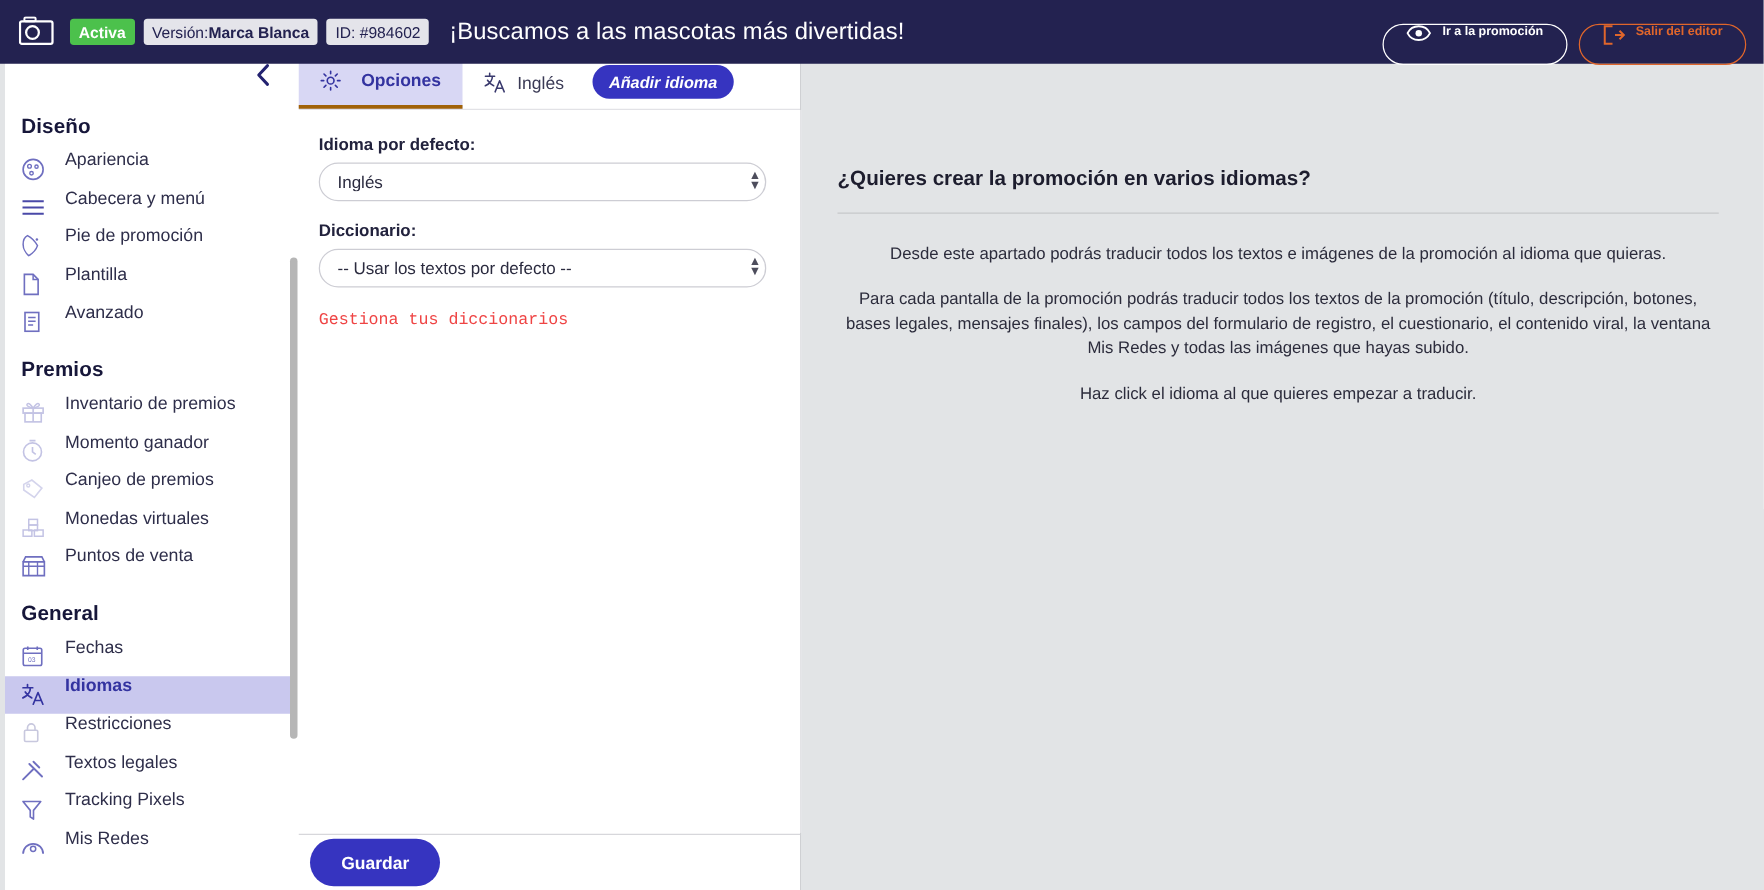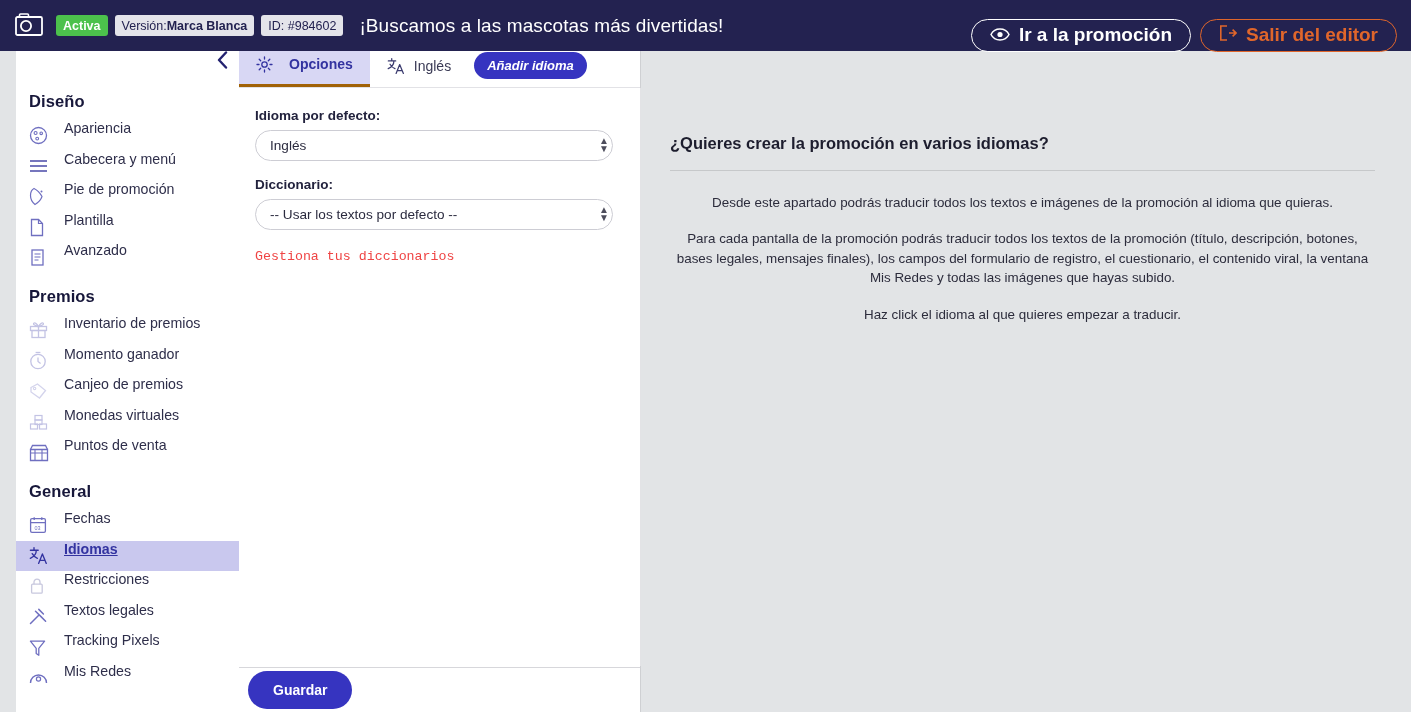--- a/index.html
+++ b/index.html
@@ -27,50 +27,50 @@
   }
   .badge-active{ background:#4CC14C; color:#ffffff; }
   .badge-grey{ background:#e4e4ea; color:#232250; font-weight:normal; }
   .badge-grey b{ font-weight:bold; }
   .promo-title{
     color:#ffffff; font-size:19px; margin-left:9px; white-space:nowrap;
     letter-spacing:.1px;
   }
   .topbar-actions{ margin-left:auto; display:flex; align-items:center; gap:9px; }
   .btn-outline{
-    display:inline-flex; align-items:center; gap:9px;
+    display:inline-flex; gap:9px;
     height:33px; padding:0 18px; border-radius:18px;
     border:1.5px solid #ffffff; color:#ffffff; background:transparent;
-    font-size:19px; font-weight:bold; cursor:pointer; white-space:nowrap;margin-top:19px;
+    font-size:10px; font-weight:bold; cursor:pointer; white-space:nowrap;margin-top:19px;
   }
   .btn-outline.orange{ border-color:#E0662B; color:#E0662B; }
 
   
   .sidebar{
-    position:absolute; left:16px; top:36px; width:239px; height:676px;
+    position:absolute; left:4px; top:36px; width:239px; height:676px;
     background:#ffffff; overflow:hidden; border-right:1px solid #d9d9df;
   }
   .sb-inner{ position:absolute; left:0; top:-22px; width:232px; }
   .sb-ghost{
     display:flex; align-items:center; height:30px; padding-left:13px;
     color:#3b3b5c; font-size:14.5px; opacity:.95;
   }
   .sb-ghost .ic{ width:28px; color:#4a49a8; }
   .collapse-row{ height:34px; display:flex; align-items:center; justify-content:flex-end;
     padding-right:20px; }
   .chev{ color:#232270; font-size:17px; font-weight:bold; cursor:pointer; line-height:1; }
   .sb-group{ font-size:16.5px; font-weight:bold; color:#17173a;
     padding:14px 0 9px 13px; letter-spacing:.1px; }
   .sb-item{
     display:flex; height:30.6px; padding-left:13px;
     color:#2e2e4a; font-size:14.2px; cursor:pointer; text-decoration:none;
   }
   .sb-item .ic{ width:35px; flex:0 0 35px; display:flex; align-items:center;
      color:#6f6fc0; }
-  .sb-item.active{ background:#c9c8ee; color:#3333a0; font-weight:bold;text-decoration:underline; }
+  .sb-item.active{ background:#c9c8ee; color:#3333a0; font-weight:bold; }
   .sb-item.active .ic{ color:#3333a0; }
   .sb-scroll{
     position:absolute; right:4px; top:170px; width:6px; height:385px;
     background:#b6b6b6; border-radius:3px;
   }
 
   
   .editor{
     position:absolute; left:239px; top:44px; width:402px; height:668px;
     background:#ffffff; border-right:1px solid #cfd0d3;

